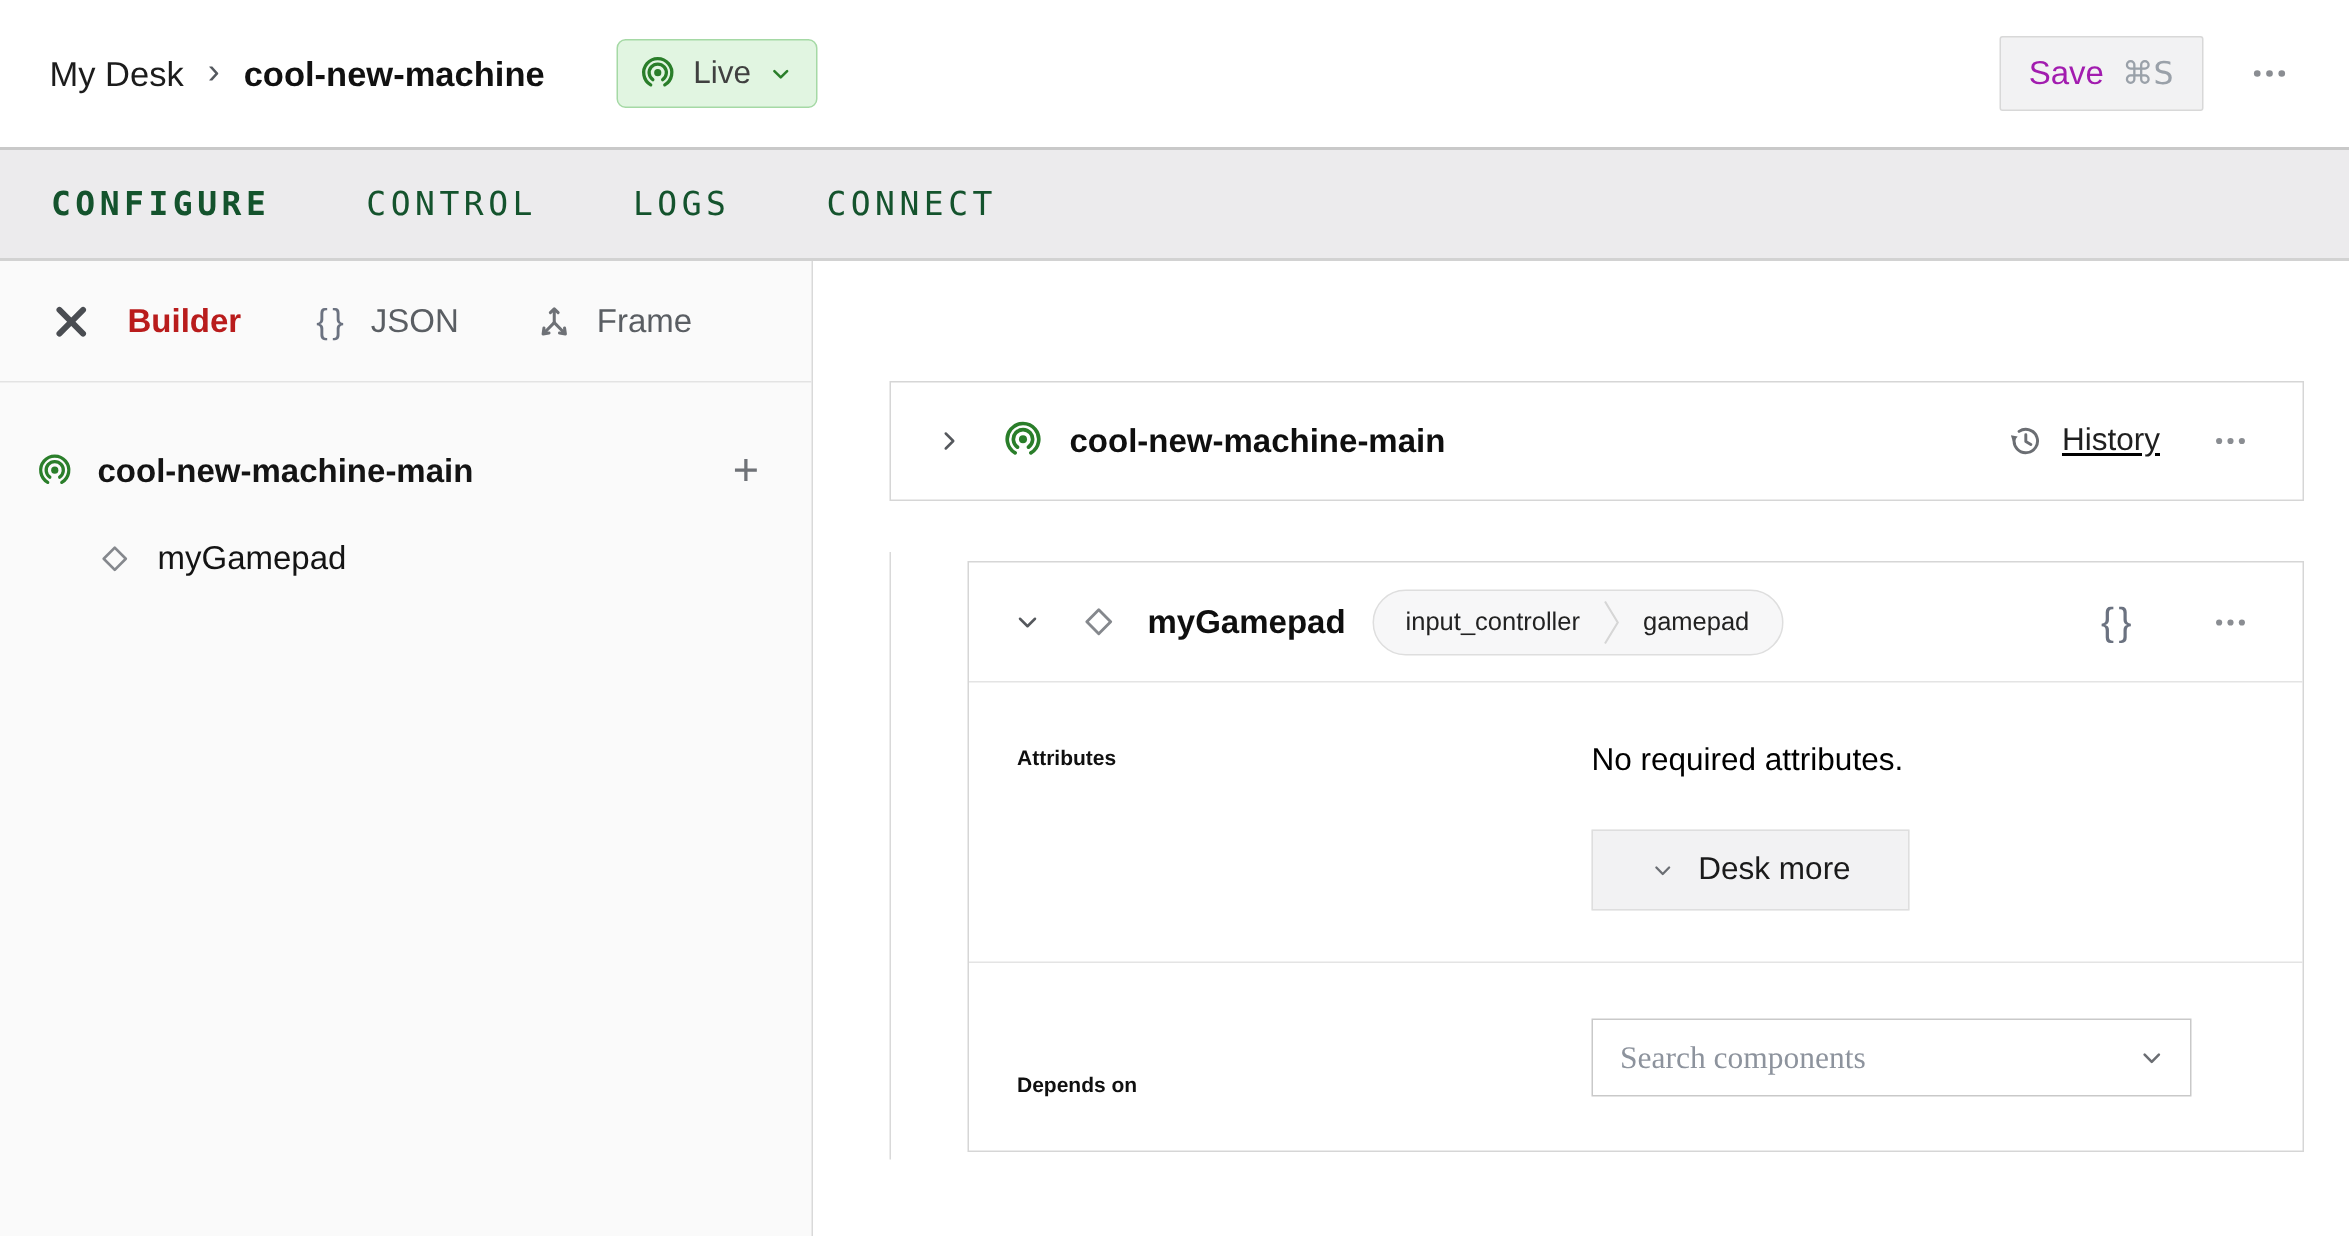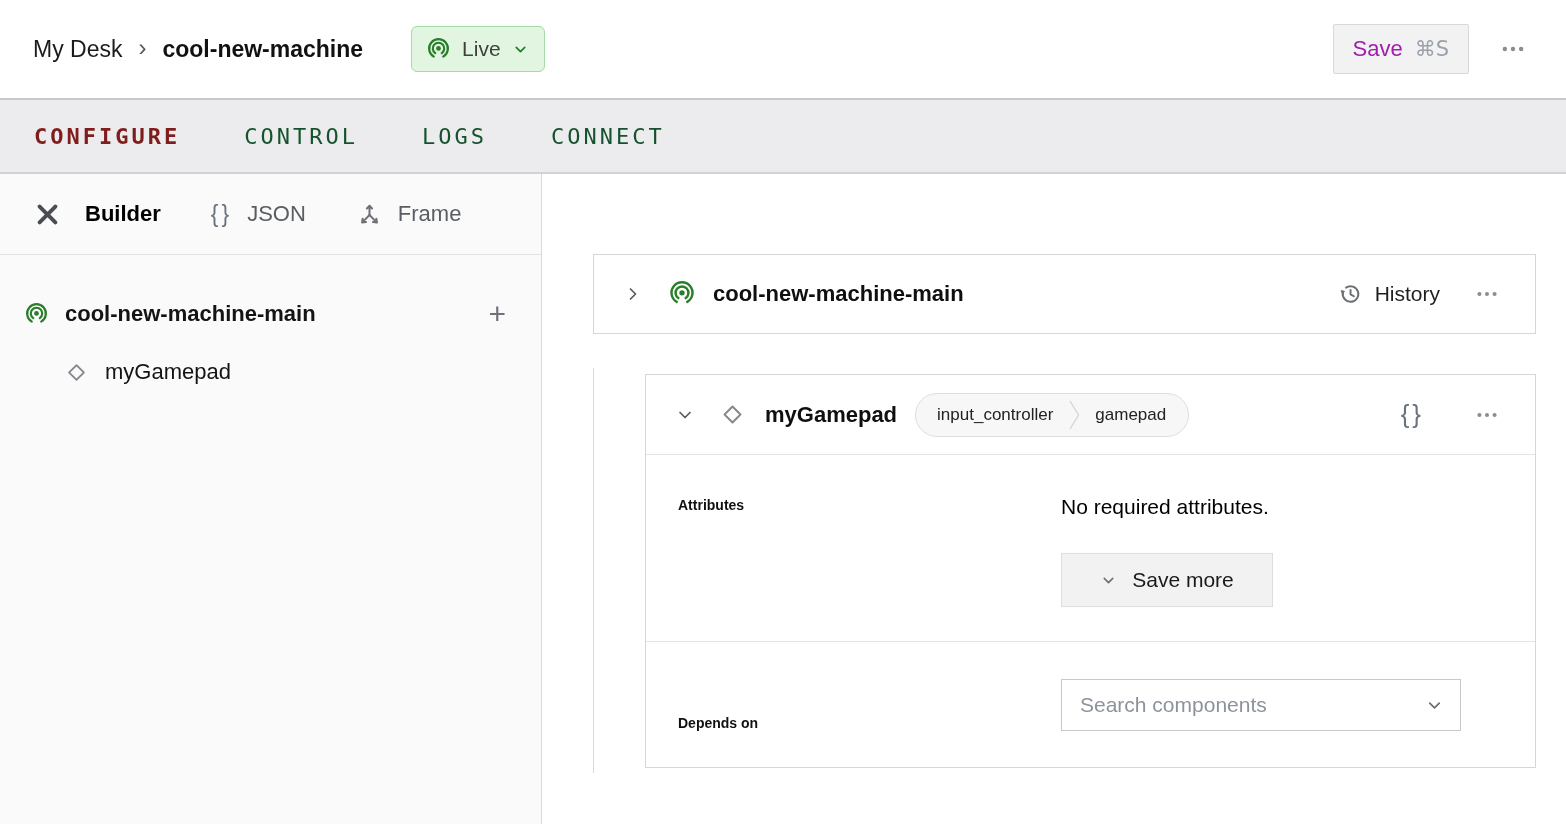--- a/index.html
+++ b/index.html
@@ -21,49 +21,49 @@
     background:#f2f2f3; border:1px solid #d8d8d8; border-radius:2px; cursor:pointer; font-size:22px; }
   .save-label { color:#a21caf; }
   .save-shortcut { color:#9aa1a9; font-family:"DejaVu Sans", sans-serif; font-size:21px; }
   .icon-btn { background:none; border:none; cursor:pointer; padding:6px; display:flex; align-items:center; }
 
   
   .tabbar { height:76px; background:#ecebed; border-top:2px solid #c9c9c9; border-bottom:2px solid #d2d2d2;
     display:flex; align-items:center; padding:0 34px; gap:64px;
     font-family:"DejaVu Sans Mono", monospace; font-size:22px; letter-spacing:3px; }
   .tab { color:#14532d; cursor:pointer; }
-  .tab.active { color:#7f1d1d; font-weight:700; }
+  .tab.active { color:#14532d; font-weight:700; }
 
   
   .content { display:flex; height:664px; }
   .sidebar { width:542px; background:#fafafa; border-right:1px solid #d9d9d9; flex:none; }
   .mode-row { height:81px; display:flex; align-items:center; padding:0 34px; gap:50px;
     border-bottom:1px solid #e3e3e3; }
   .mode { display:flex; align-items:center; gap:15px; cursor:pointer; font-size:22px; color:#5a5e63; }
-  .mode.active { color:#000000; font-weight:700;gap:24px; }
+  .mode.active { color:#b91c1c; font-weight:700;gap:24px; }
   .brace-glyph { font-size:23px; letter-spacing:3px; color:#6b7280; font-weight:400; }
 
   .tree { padding-top:30px; }
   .tree-row { height:58px; display:flex; align-items:center; padding:0 35px 0 24px; gap:16px; cursor:pointer; }
   .tree-row .tree-label { font-size:22px; color:#141414; }
   .tree-row.part .tree-label { font-weight:700; }
   .tree-row.child { padding-left:64px; }
   .tree-add { margin-left:auto; font-size:30px; font-weight:300; color:#6f7277; line-height:1;
     background:none; border:none; cursor:pointer; }
 
   .main { flex:1; padding:80px 30px 0 51px; background:#fff; }
 
   
   .card { background:#fff; border:1px solid #d6d6d6; }
   .part-card { height:80px; display:flex; align-items:center; padding:0 29px; }
   .card-title { font-size:22px; font-weight:700; color:#0f0f0f; }
   .part-card .card-title { margin-left:17px; }
   .collapse-btn { background:none; border:none; cursor:pointer; display:flex; align-items:center; padding:0; margin-right:25px; }
   .history-group { margin-left:auto; display:flex; align-items:center; }
-  .history-btn { display:flex; align-items:center; gap:12px; background:none; border:none; cursor:pointer; }
+  .history-btn { display:flex; align-items:center; gap:12px; background:none; border:none; cursor:pointer;text-decoration:underline; }
   .history-label { font-size:21px; color:#1f1f1f; }
   .part-card .icon-btn.more { margin-left:28px; }
 
   .component-wrap { margin-top:40px; padding-left:52px; position:relative; }
   .tree-line { position:absolute; left:0; top:-6px; bottom:-5px; width:1px; background:#d9d9d9; }
 
   .component-card .comp-header { height:80px; display:flex; align-items:center; padding:0 29px;
     border-bottom:1px solid #e4e4e4; }
   .comp-header .collapse-btn { margin-right:24px; }
   .comp-header .card-title { margin-left:19px; }
@@ -81,21 +81,21 @@
   .field-value { flex:1; }
   .empty-text { font-size:21px; color:#000000; }
   .show-more-btn { margin-top:34px; width:212px; height:54px; background:#f2f2f3; border:1px solid #dedede;
     display:flex; align-items:center; justify-content:center; gap:15px; cursor:pointer;
     font-size:21px; color:#1a1a1a; }
   .depends-row { padding:37px 36px 36px 32px; align-items:flex-end; }
   .depends-row .field-label { padding-top:0; }
   .search-select { width:400px; height:52px; border:1px solid #c9c9c9; background:#fff;
     display:flex; align-items:center; padding:0 16px 0 18px; cursor:text; }
   .search-select input { flex:1; border:none; outline:none; font-size:21px; color:#7f1d1d;
-    font-family:Liberation Sans, sans-serif; background:transparent; }
+    font-family:Liberation Serif, serif; background:transparent; }
   .search-select input::placeholder { color:#8d939d; opacity:1; }
 
   svg { display:block; }
 </style>
 </head>
 <body>
 
 <div class="header">
   <div class="breadcrumb">
     <span class="crumb-parent">My Desk</span>
@@ -281,21 +281,21 @@
         <div class="field-row">
           <div class="field-label">Attributes</div>
           <div class="field-value">
             <div class="empty-text">No required attributes.</div>
             <button class="show-more-btn">
               <span>
                 <svg width="17" height="17" viewBox="0 0 20 20" fill="none">
                   <path d="M5 7.5 L10 12.5 L15 7.5" stroke="#6b6e73" stroke-width="1.8" stroke-linecap="round" stroke-linejoin="round"></path>
                 </svg>
               </span>
-              <span>Save more</span>
+              <span>Desk more</span>
             </button>
           </div>
         </div>
 
         <div class="field-row depends-row">
           <div class="field-label">Depends on</div>
           <div class="field-value">
             <div class="search-select">
               <input type="text" placeholder="Search components" style="">
               <span>

